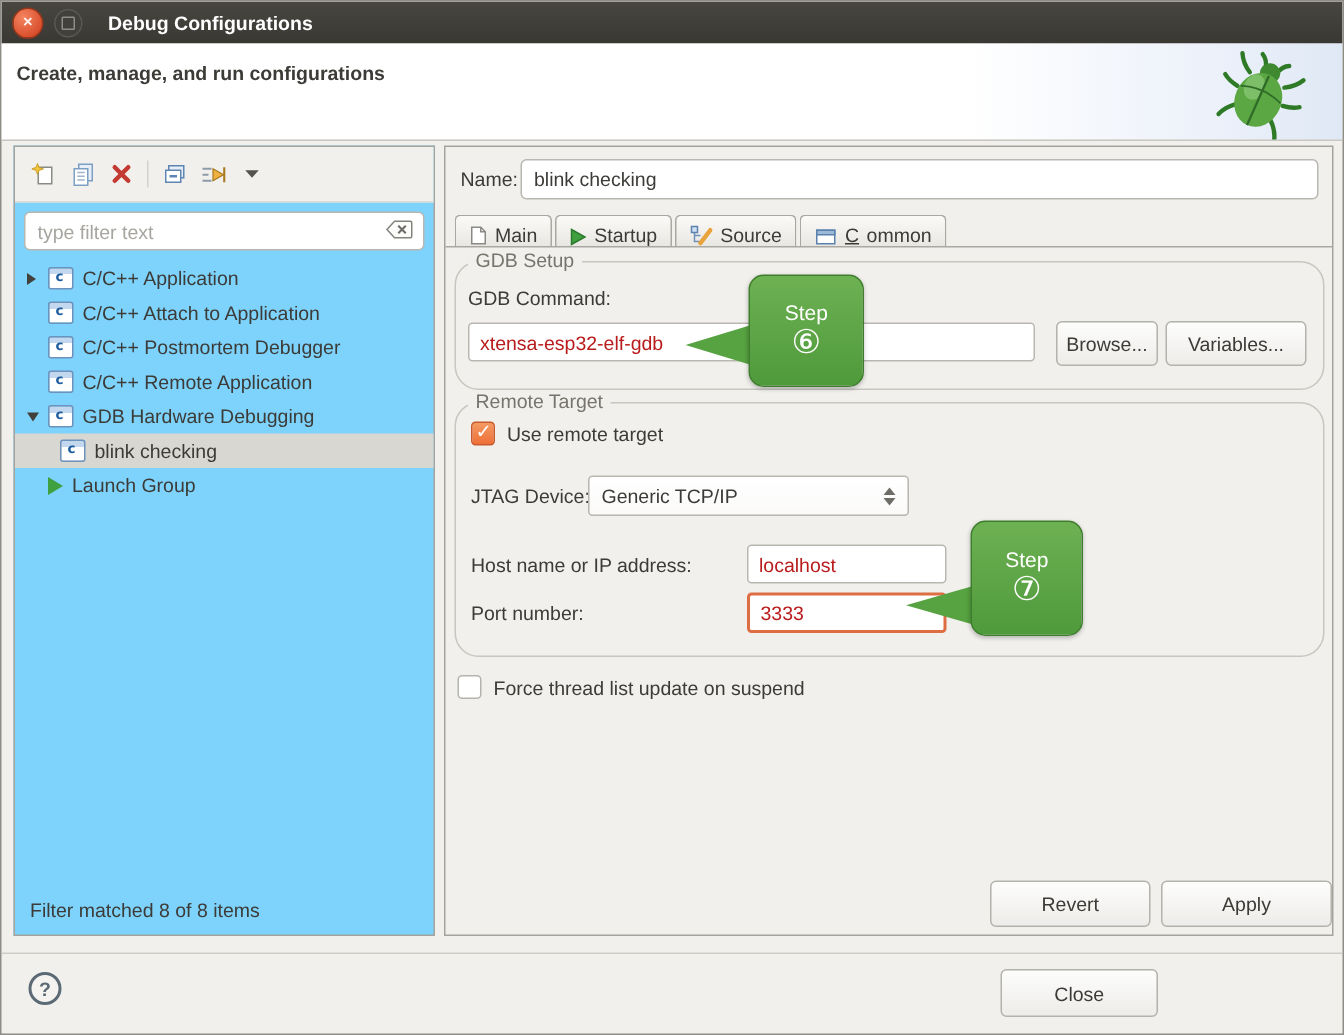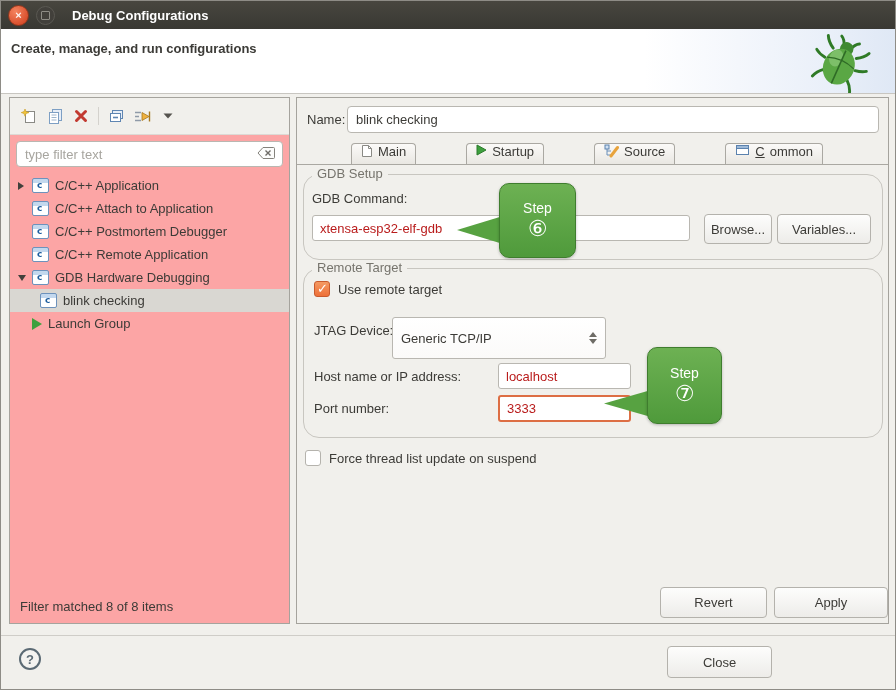--- a/index.html
+++ b/index.html
@@ -18,21 +18,21 @@
   .tb-title{margin-left:17px;color:#fff;font-weight:bold;}
 
   
   .header{position:absolute;left:0;top:28px;width:100%;height:64px;
     background:linear-gradient(90deg,#ffffff 0%,#ffffff 72%,#e9eff9 93%,#dfe8f5 100%);
     border-bottom:1px solid #c8c6c1;}
   .subtitle{position:absolute;left:10px;top:12px;font-weight:bold;}
   .bug-logo{position:absolute;right:24px;top:2px;}
 
   
-  .left-panel{position:absolute;left:8px;top:96px;width:281px;height:527px;background:#fca5a5;
+  .left-panel{position:absolute;left:8px;top:96px;width:281px;height:527px;background:#7dd3fc;
     border:1px solid #a5a39d;box-sizing:border-box;display:flex;flex-direction:column;}
   .lp-toolbar{height:36px;background:#f1f0ec;border-bottom:1px solid #dcdad5;
     display:flex;align-items:center;padding:0 6px;flex:none;}
   .tool-btn{width:26px;height:26px;display:flex;align-items:center;justify-content:center;cursor:pointer;border-radius:3px;}
   .tool-sep{width:1px;height:18px;background:#d4d2cd;margin:0 4px;}
   .lp-filter{padding:6px 6px 5px;position:relative;flex:none;}
   .filter-input{width:100%;height:26px;border:1px solid #b9b7b1;border-radius:4px;background:#fff;
     padding:0 28px 0 8px;box-sizing:border-box;font:13px "Liberation Sans","DejaVu Sans",sans-serif;color:#3c3b37;}
   .filter-input::placeholder{color:#a7a59f;}
   .filter-clear{position:absolute;right:13px;top:11px;cursor:pointer;}
@@ -50,23 +50,23 @@
     border-bottom:6px solid transparent;margin-right:6px;flex:none;}
   .lp-status{flex:none;padding:8px 10px 9px;}
 
   
   .right-panel{position:absolute;left:295px;top:96px;width:593px;height:527px;background:#f1f0ec;
     border:1px solid #a5a39d;box-sizing:border-box;}
   .name-label{position:absolute;left:10px;top:14px;}
   .name-input{position:absolute;left:50px;top:8px;width:532px;height:27px;border:1px solid #b9b7b1;border-radius:4px;
     background:#fff;padding:0 8px;box-sizing:border-box;font:13px "Liberation Sans","DejaVu Sans",sans-serif;color:#3c3b37;}
   .tabs{position:absolute;left:6px;top:42px;height:25px;display:flex;align-items:flex-end;z-index:2;}
-  .tab{height:20px;display:flex;align-items:flex-start;gap:5px;padding:0 9px;margin-right:2px;margin-bottom:1px;cursor:pointer;
+  .tab{height:20px;display:flex;align-items:flex-end;gap:5px;padding:0 9px;margin-right:2px;margin-bottom:1px;cursor:pointer;
     border:1px solid #aaa8a2;border-bottom:none;border-radius:4px 4px 0 0;
-    background:linear-gradient(180deg,#fbfaf8,#e9e7e2);margin-left:48px;}
+    background:linear-gradient(180deg,#fbfaf8,#e9e7e2);}
   .tab.selected{height:24px;margin-bottom:0;background:#f1f0ec;font-weight:bold;}
   .tabline{position:absolute;left:0;top:66px;width:100%;height:0;border-top:1px solid #aaa8a2;z-index:1;}
 
   .group{position:absolute;border:1px solid #c8c6c0;border-radius:16px;}
   .group-label{position:absolute;top:-9px;left:8px;background:#f1f0ec;padding:0 5px;color:#76746d;}
   .g-gdb{left:6px;top:76px;width:578px;height:84px;}
   .g-remote{left:6px;top:170px;width:578px;height:168px;}
 
   .field-label{position:absolute;white-space:nowrap;}
   .text-input{position:absolute;border:1px solid #b9b7b1;border-radius:3px;background:#fff;padding:0 7px;
@@ -77,21 +77,21 @@
     border:1px solid #b4b2ac;background:linear-gradient(180deg,#fdfdfc,#edece9);color:#3c3b37;}
   .btn.absolute{position:absolute;}
   .btn-debug{background:linear-gradient(180deg,#f4a381,#ed8154);border:1px solid #c4623c;color:#4e2c1d;font-weight:bold;}
 
   .checkbox{width:16px;height:16px;border-radius:3px;flex:none;box-sizing:border-box;position:relative;cursor:pointer;}
   .checkbox.checked{background:linear-gradient(180deg,#f49a63,#ee7038);border:1px solid #c95a2d;}
   .checkbox.checked::after{content:"✓";position:absolute;left:2px;top:-1px;color:#fff;font:bold 13px "DejaVu Sans",sans-serif;}
   .checkbox.unchecked{background:#fff;border:1px solid #b5b3ad;}
   .check-row{position:absolute;display:flex;align-items:center;gap:8px;}
 
-  .combo{position:absolute;height:42px;border:1px solid #b9b7b1;border-radius:3px;background:linear-gradient(180deg,#ffffff,#fbfaf9);
+  .combo{position:absolute;height:27px;border:1px solid #b9b7b1;border-radius:3px;background:linear-gradient(180deg,#ffffff,#fbfaf9);
     display:flex;align-items:center;padding:11px 8px;box-sizing:border-box;cursor:pointer;justify-content:flex-end;}
   .combo-spin{margin-left:auto;display:flex;flex-direction:column;gap:2px;align-items:center;}
   .spin-up{width:0;height:0;border-bottom:5px solid #6e6c66;border-left:4px solid transparent;border-right:4px solid transparent;}
   .spin-dn{width:0;height:0;border-top:5px solid #6e6c66;border-left:4px solid transparent;border-right:4px solid transparent;}
 
   
   .callout{position:absolute;z-index:10;background:linear-gradient(180deg,#6db153,#4f9a3b);
     border:1px solid #3f7d2e;border-radius:10px;color:#fff;display:flex;flex-direction:column;
     align-items:center;justify-content:center;box-shadow:0 1px 3px rgba(0,0,0,.25);}
   .callout .step{font-size:14px;line-height:17px;}

